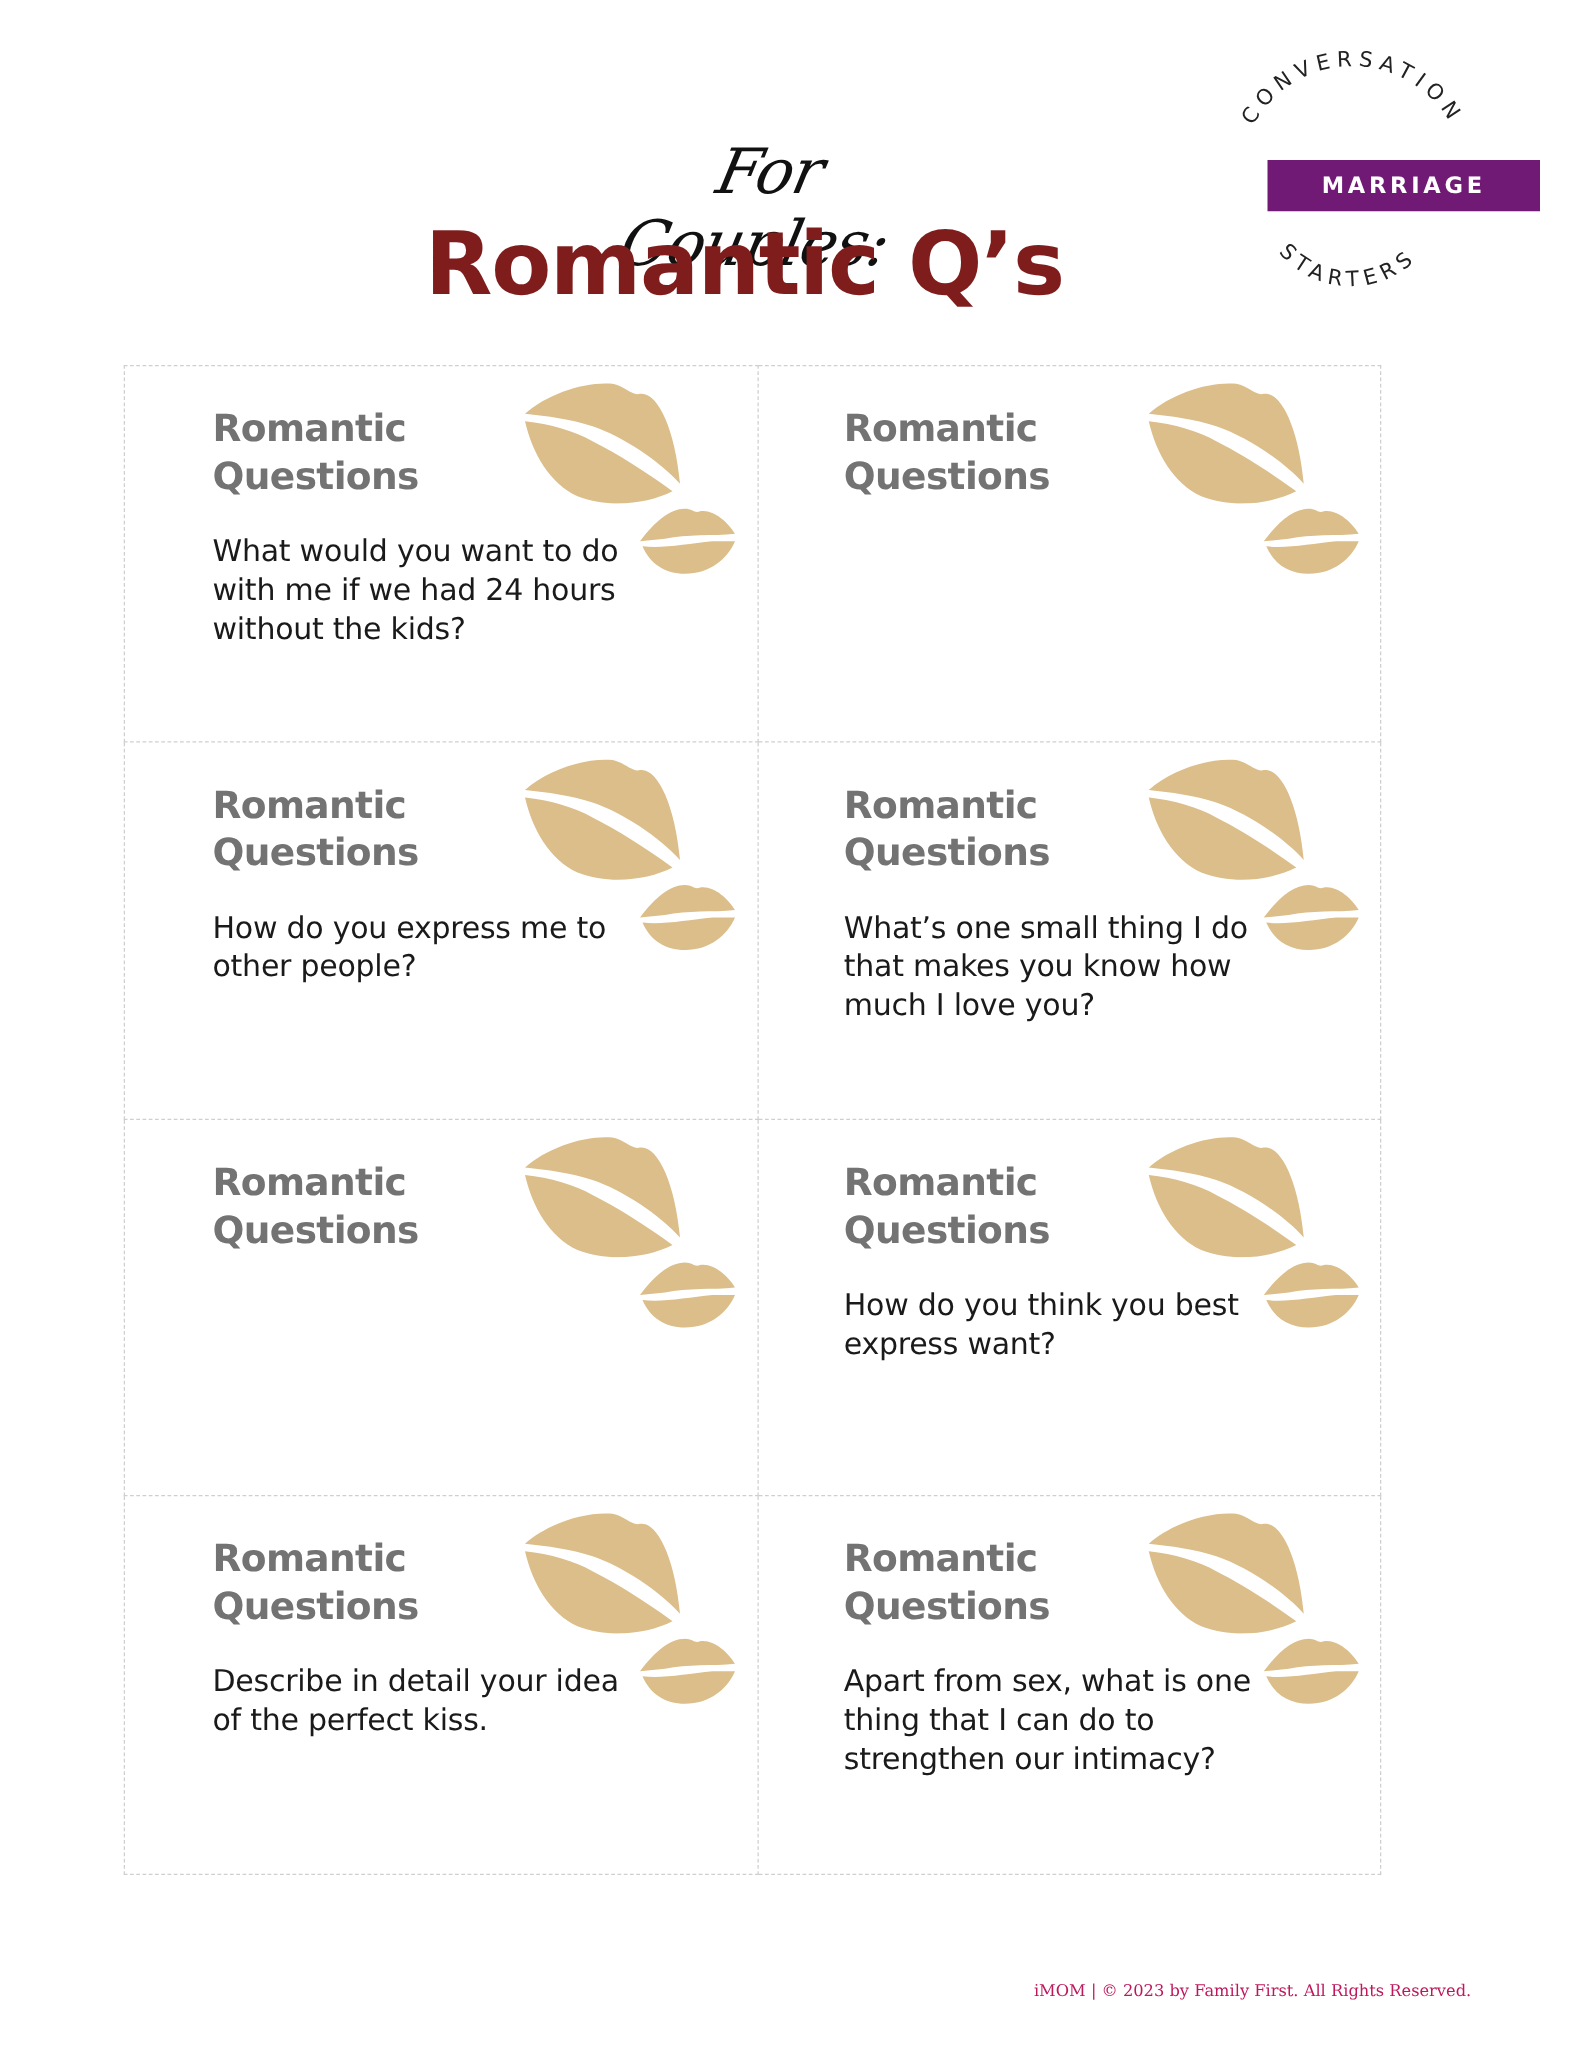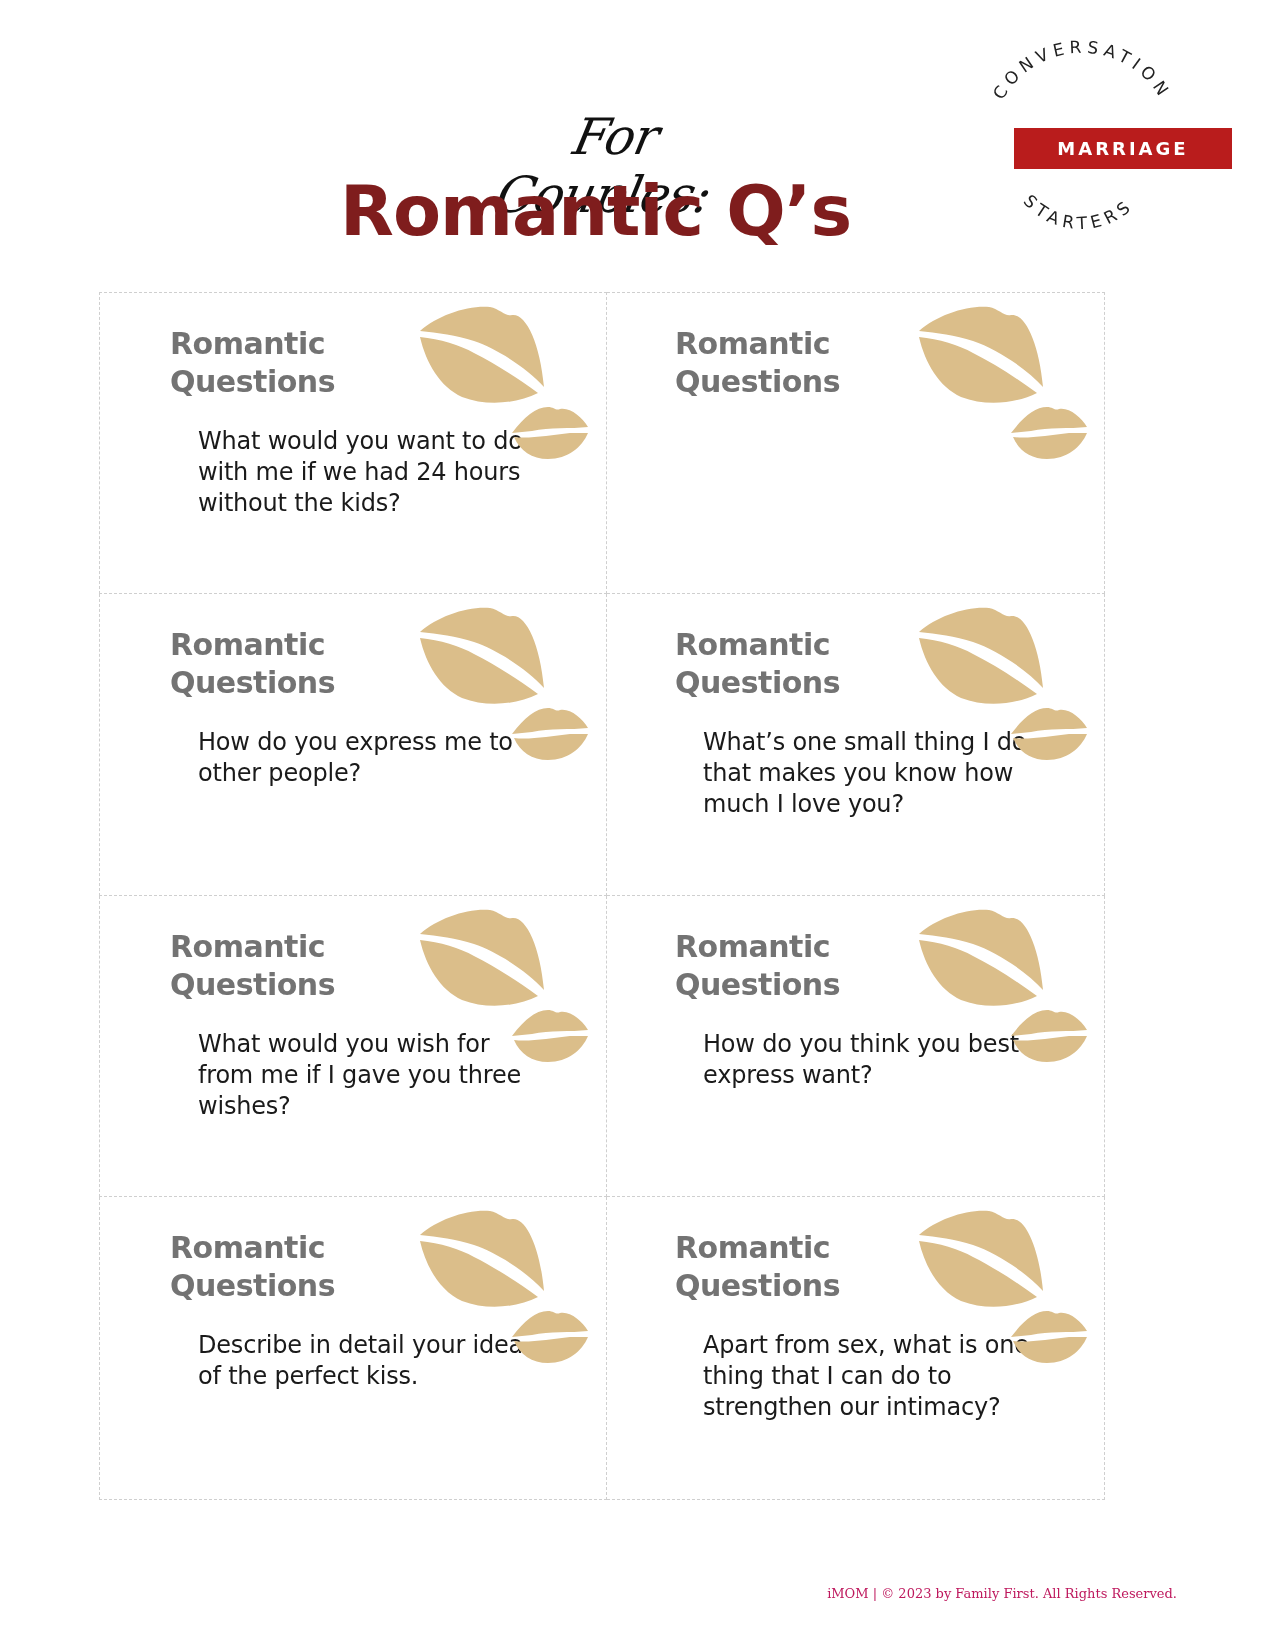--- a/index.html
+++ b/index.html
@@ -8,33 +8,33 @@
   .header { position: absolute; left: 0; top: 0; width: 1275px; height: 280px; }
   .script-title { position: absolute; left: 480px; top: 108px; width: 260px; text-align: center;
     font-family: "DejaVu Serif", serif; font-style: italic; font-size: 50px; color: #111;
     letter-spacing: -1px; transform: skewX(-12deg); font-weight: 300; }
   .main-title { position: absolute; left: 340px; top: 170px; width: 560px; 
     font-family: "DejaVu Sans", sans-serif; font-weight: bold; font-size: 70px; color: #7f1d1d;
     letter-spacing: -1px; }
   .badge { position: absolute; left: 990px; top: 30px; width: 240px; height: 220px; }
   .badge svg { position: absolute; left: 0; top: 0; }
   .badge-bar { position: absolute; left: 24px; top: 98px; width: 218px; height: 41px;
-    background: #b91c1c; color: #fff; text-align: center; line-height: 41px;
+    background: #701a75; color: #fff; text-align: center; line-height: 41px;
     font-family: "DejaVu Sans", sans-serif; font-weight: bold; font-size: 18px; letter-spacing: 3px; }
 
   .grid { position: absolute; left: 99px; top: 292px; width: 1006px; height: 1208px;
     display: grid; grid-template-columns: 508px 498px; grid-template-rows: 302px 302px 301px 303px; }
   .card { position: relative; border-right: 1.5px dashed #cfcfcf; border-bottom: 1.5px dashed #cfcfcf; }
   .card.col0 { border-left: 1.5px dashed #cfcfcf; }
   .card.row0 { border-top: 1.5px dashed #cfcfcf; }
   .card-head { position: absolute; left: 70px; top: 32px; font-family: "DejaVu Sans", sans-serif;
     font-weight: bold; font-size: 30px; line-height: 38px; color: #737373; letter-spacing: -0.5px; }
   .card.col1 .card-head { left: 68px; }
   .card-q { position: absolute; left: 70px; top: 133px; width: 340px; font-family: "DejaVu Sans", sans-serif;
-    font-size: 24px; line-height: 31px; color: #1a1a1a; letter-spacing: -0.2px; margin-left: 28px; }
+    font-size: 24px; line-height: 31px; color: #1a1a1a; letter-spacing: -0.2px; }
   .card.col1 .card-q { left: 68px; width: 345px; }
   .lips-big { position: absolute; left: 318px; top: 10px; width: 130px; height: 100px; }
   .lips-small { position: absolute; left: 410px; top: 110px; width: 80px; height: 58px; }
   .card.col1 .lips-big { left: 310px; }
   .card.col1 .lips-small { left: 402px; }
 
   .footer { position: absolute; right: 98px; top: 1586px; font-family: "DejaVu Serif", serif;
     font-size: 13px; color: #be185d; }
 </style>
 </head>
@@ -121,21 +121,20 @@
         <path d="M2 30 C14 14 26 4 38 4 C44 4 46 8 50 6 C60 4 72 14 78 24 C60 26 40 24 22 28 Z" fill="#dbbe8a"></path>
         <path d="M4 34 C20 36 40 32 60 30 C66 30 72 30 78 30 C72 44 58 56 38 56 C22 56 10 48 4 34 Z" fill="#dbbe8a"></path>
       </svg>
   </div>
 
   <div class="card col0">
     <div class="card-head">
         <div>Romantic</div>
         <div>Questions</div>
       </div>
-    <div class="card-q">What would you wish for from me if I gave you three wishes?</div>
     <svg class="lips-big" viewBox="0 0 130 100">
         <path d="M2 28 C20 12 50 2 72 4 C82 6 88 14 94 12 C108 10 122 40 126 84 C110 66 80 46 56 38 C38 32 20 30 2 28 Z" fill="#dbbe8a"></path>
         <path d="M2 34 C22 36 42 42 56 50 C76 60 98 74 120 90 C100 100 70 104 44 94 C22 84 8 60 2 34 Z" fill="#dbbe8a"></path>
       </svg>
     <svg class="lips-small" viewBox="0 0 80 58">
         <path d="M2 30 C14 14 26 4 38 4 C44 4 46 8 50 6 C60 4 72 14 78 24 C60 26 40 24 22 28 Z" fill="#dbbe8a"></path>
         <path d="M4 34 C20 36 40 32 60 30 C66 30 72 30 78 30 C72 44 58 56 38 56 C22 56 10 48 4 34 Z" fill="#dbbe8a"></path>
       </svg>
   </div>
   <div class="card col1">

